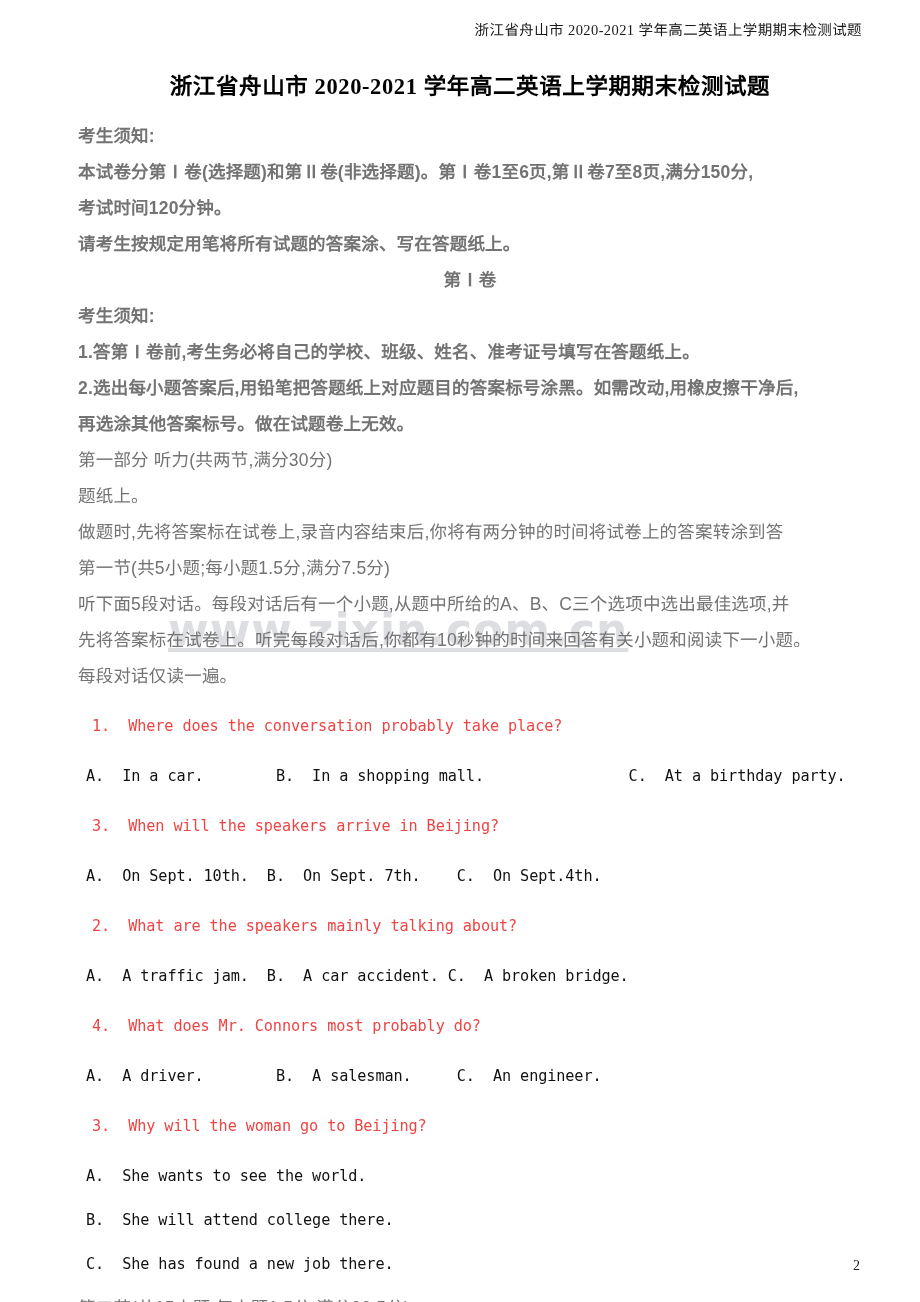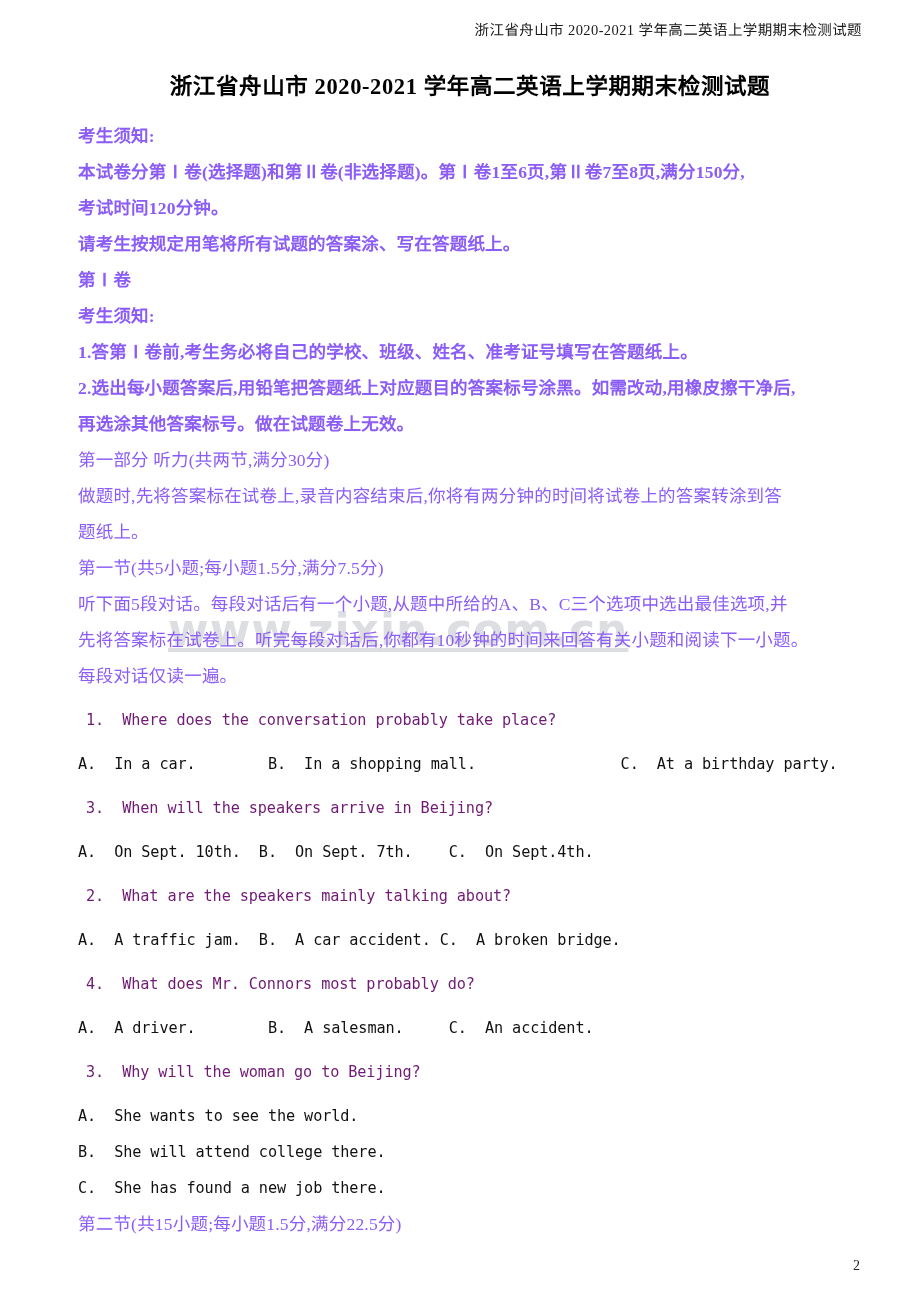--- a/index.html
+++ b/index.html
@@ -52,52 +52,52 @@
     font-weight: bold;
     letter-spacing: 0.6px;
     line-height: 34px;
     margin: 0 0 14px 0;
     white-space: nowrap;
     color: #000;
   }
 
   
   .cn {
-    font-family: Liberation Serif, serif;
+    font-family: Liberation Sans, sans-serif;
     font-size: 17.5px;
     line-height: 36px;
     letter-spacing: 0.2px;
     margin: 0;
-    color: #8b5cf6;
+    color: #737373;
     text-align: justify;
   }
   .cn.bold {
     font-weight: bold;
   }
   .cn.center {
-    text-align: left;
+    text-align: center;
   }
 
   
   .en {
     font-family: "DejaVu Sans Mono", "Liberation Mono", monospace;
     font-size: 15.2px;
     line-height: 36px;
     letter-spacing: -0.1px;
-    margin: 8px;
-    color: #701a75;
+    margin: 14px;
+    color: #ef4444;
     white-space: pre;
   }
 
   .opts {
     font-family: "DejaVu Sans Mono", "Liberation Mono", monospace;
     font-size: 15.2px;
     line-height: 36px;
     letter-spacing: -0.1px;
-    margin: 0;
+    margin: 8px;
     color: #111;
     display: block;
     white-space: pre;
   }
 
   
   .watermark {
     position: absolute;
     left: 168px;
     top: 604px;
@@ -155,43 +155,43 @@
     <p class="cn bold">考生须知:</p>
 
     <p class="cn bold">1.答第Ⅰ卷前,考生务必将自己的学校、班级、姓名、准考证号填写在答题纸上。</p>
 
     <p class="cn bold">2.选出每小题答案后,用铅笔把答题纸上对应题目的答案标号涂黑。如需改动,用橡皮擦干净后,</p>
 
     <p class="cn bold">再选涂其他答案标号。做在试题卷上无效。</p>
 
     <p class="cn">第一部分   听力(共两节,满分30分)</p>
 
+    <p class="cn">题纸上。</p>
+
     <p class="cn">做题时,先将答案标在试卷上,录音内容结束后,你将有两分钟的时间将试卷上的答案转涂到答</p>
-
-    <p class="cn">题纸上。</p>
 
     <p class="cn">第一节(共5小题;每小题1.5分,满分7.5分)</p>
 
     <p class="cn">听下面5段对话。每段对话后有一个小题,从题中所给的A、B、C三个选项中选出最佳选项,并</p>
 
     <p class="cn">先将答案标在试卷上。听完每段对话后,你都有10秒钟的时间来回答有关小题和阅读下一小题。</p>
 
     <p class="cn">每段对话仅读一遍。</p>
 
     <p class="en">1.  Where does the conversation probably take place?</p>
     <p class="opts">A.  In a car.        B.  In a shopping mall.                C.  At a birthday party.</p>
 
     <p class="en">3.  When will the speakers arrive in Beijing?</p>
     <p class="opts">A.  On Sept. 10th.  B.  On Sept. 7th.    C.  On Sept.4th.</p>
 
     <p class="en">2.  What are the speakers mainly talking about?</p>
     <p class="opts">A.  A traffic jam.  B.  A car accident. C.  A broken bridge.</p>
 
     <p class="en">4.  What does Mr. Connors most probably do?</p>
-    <p class="opts">A.  A driver.        B.  A salesman.     C.  An accident.</p>
+    <p class="opts">A.  A driver.        B.  A salesman.     C.  An engineer.</p>
 
     <p class="en">3.  Why will the woman go to Beijing?</p>
     <p class="opts">A.  She wants to see the world.</p>
     <p class="opts">B.  She will attend college there.</p>
     <p class="opts">C.  She has found a new job there.</p>
 
     <p class="cn">第二节(共15小题;每小题1.5分,满分22.5分)</p>
 
   </div>
 

